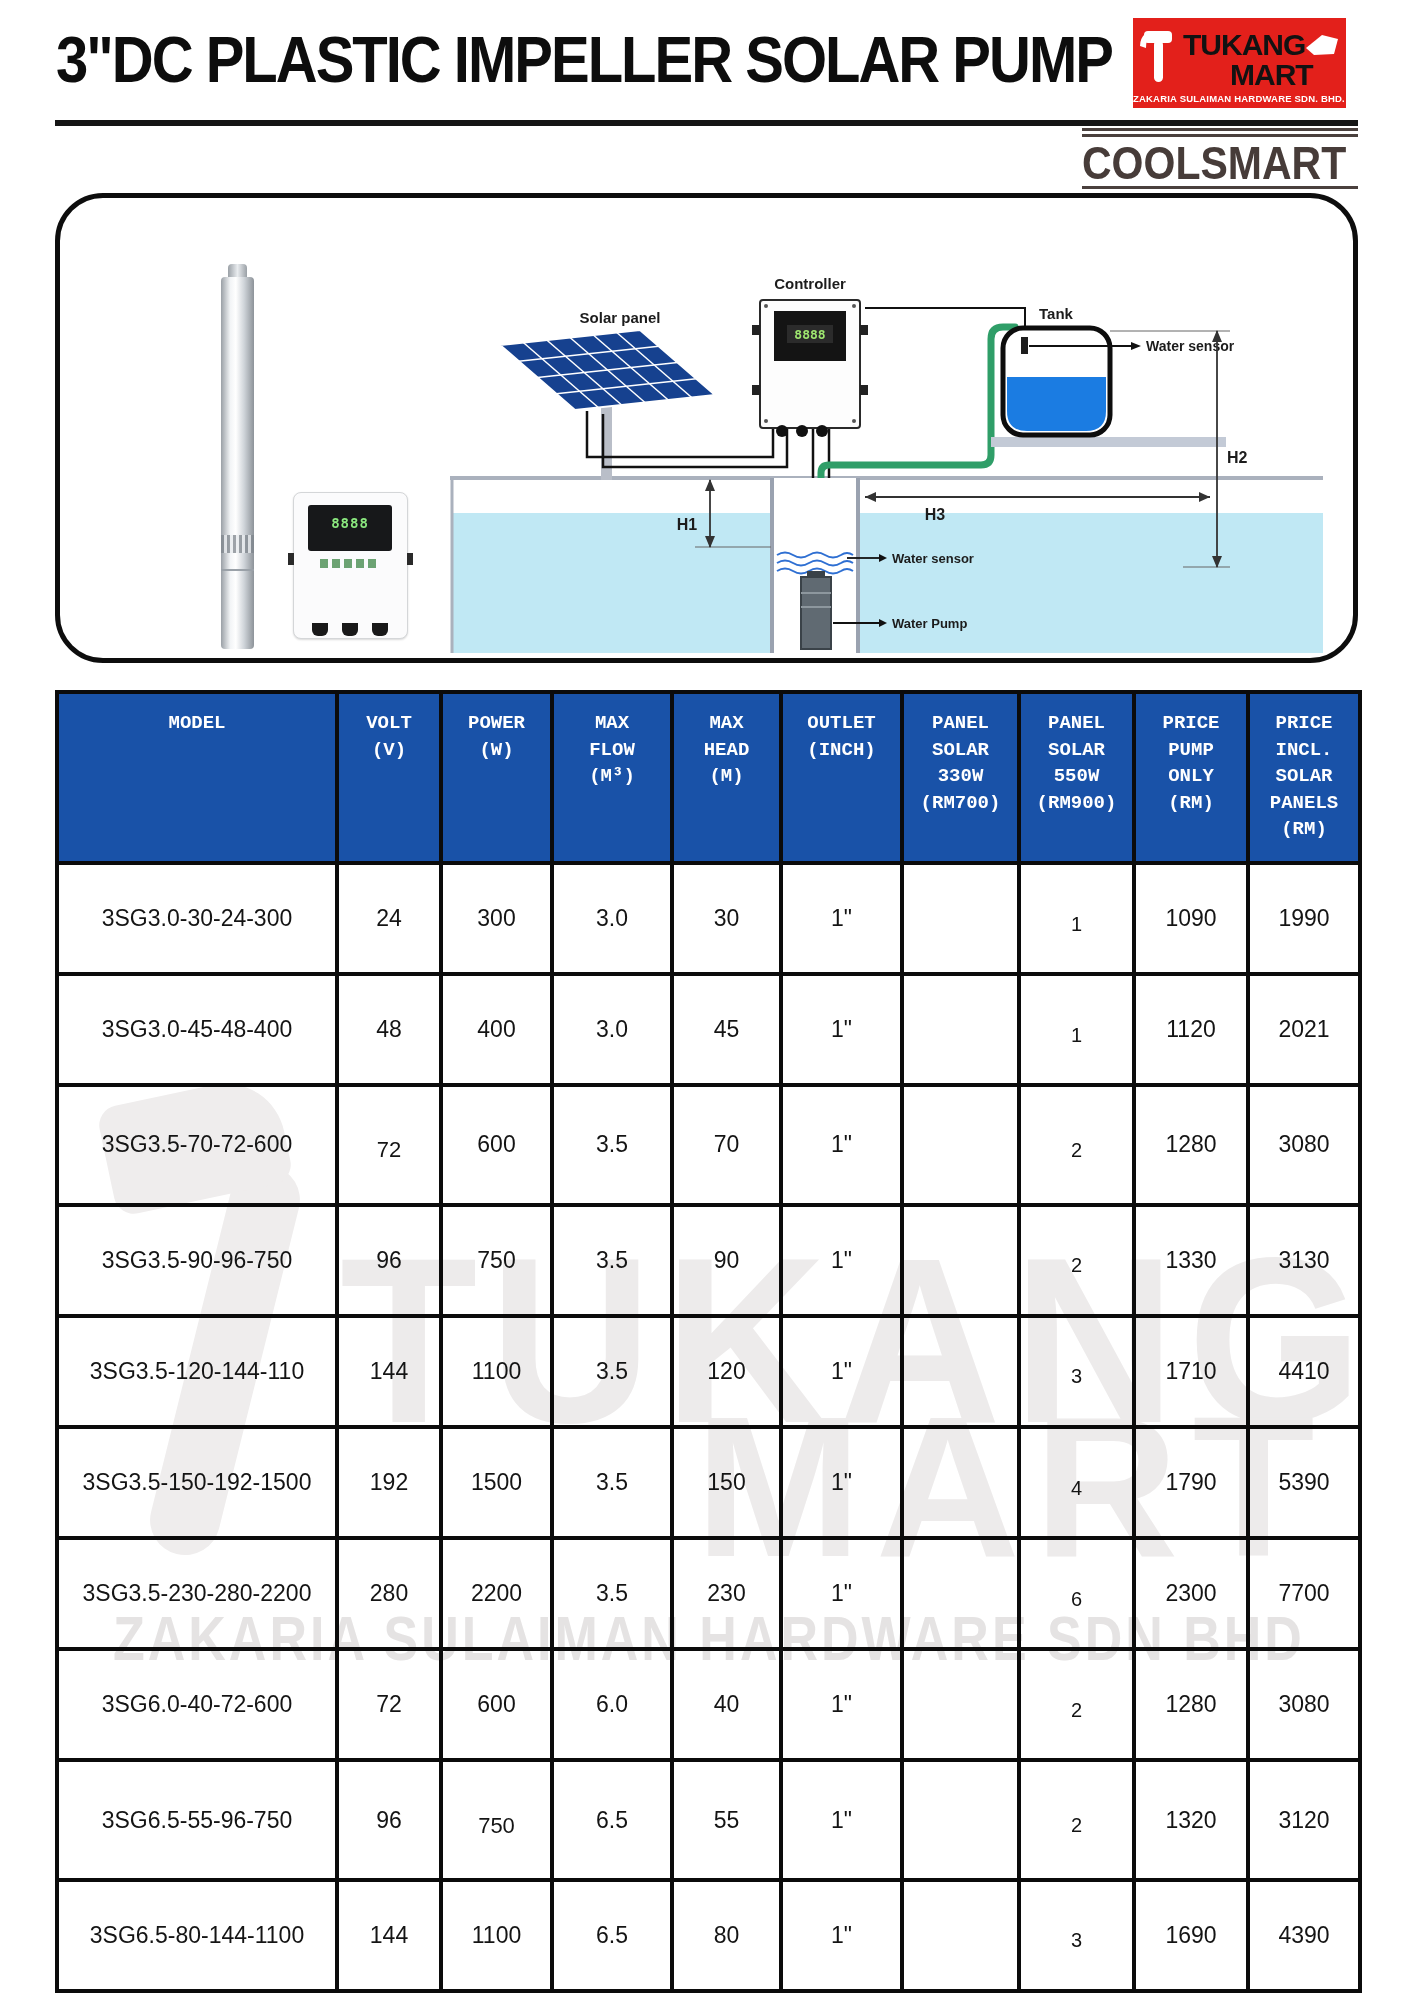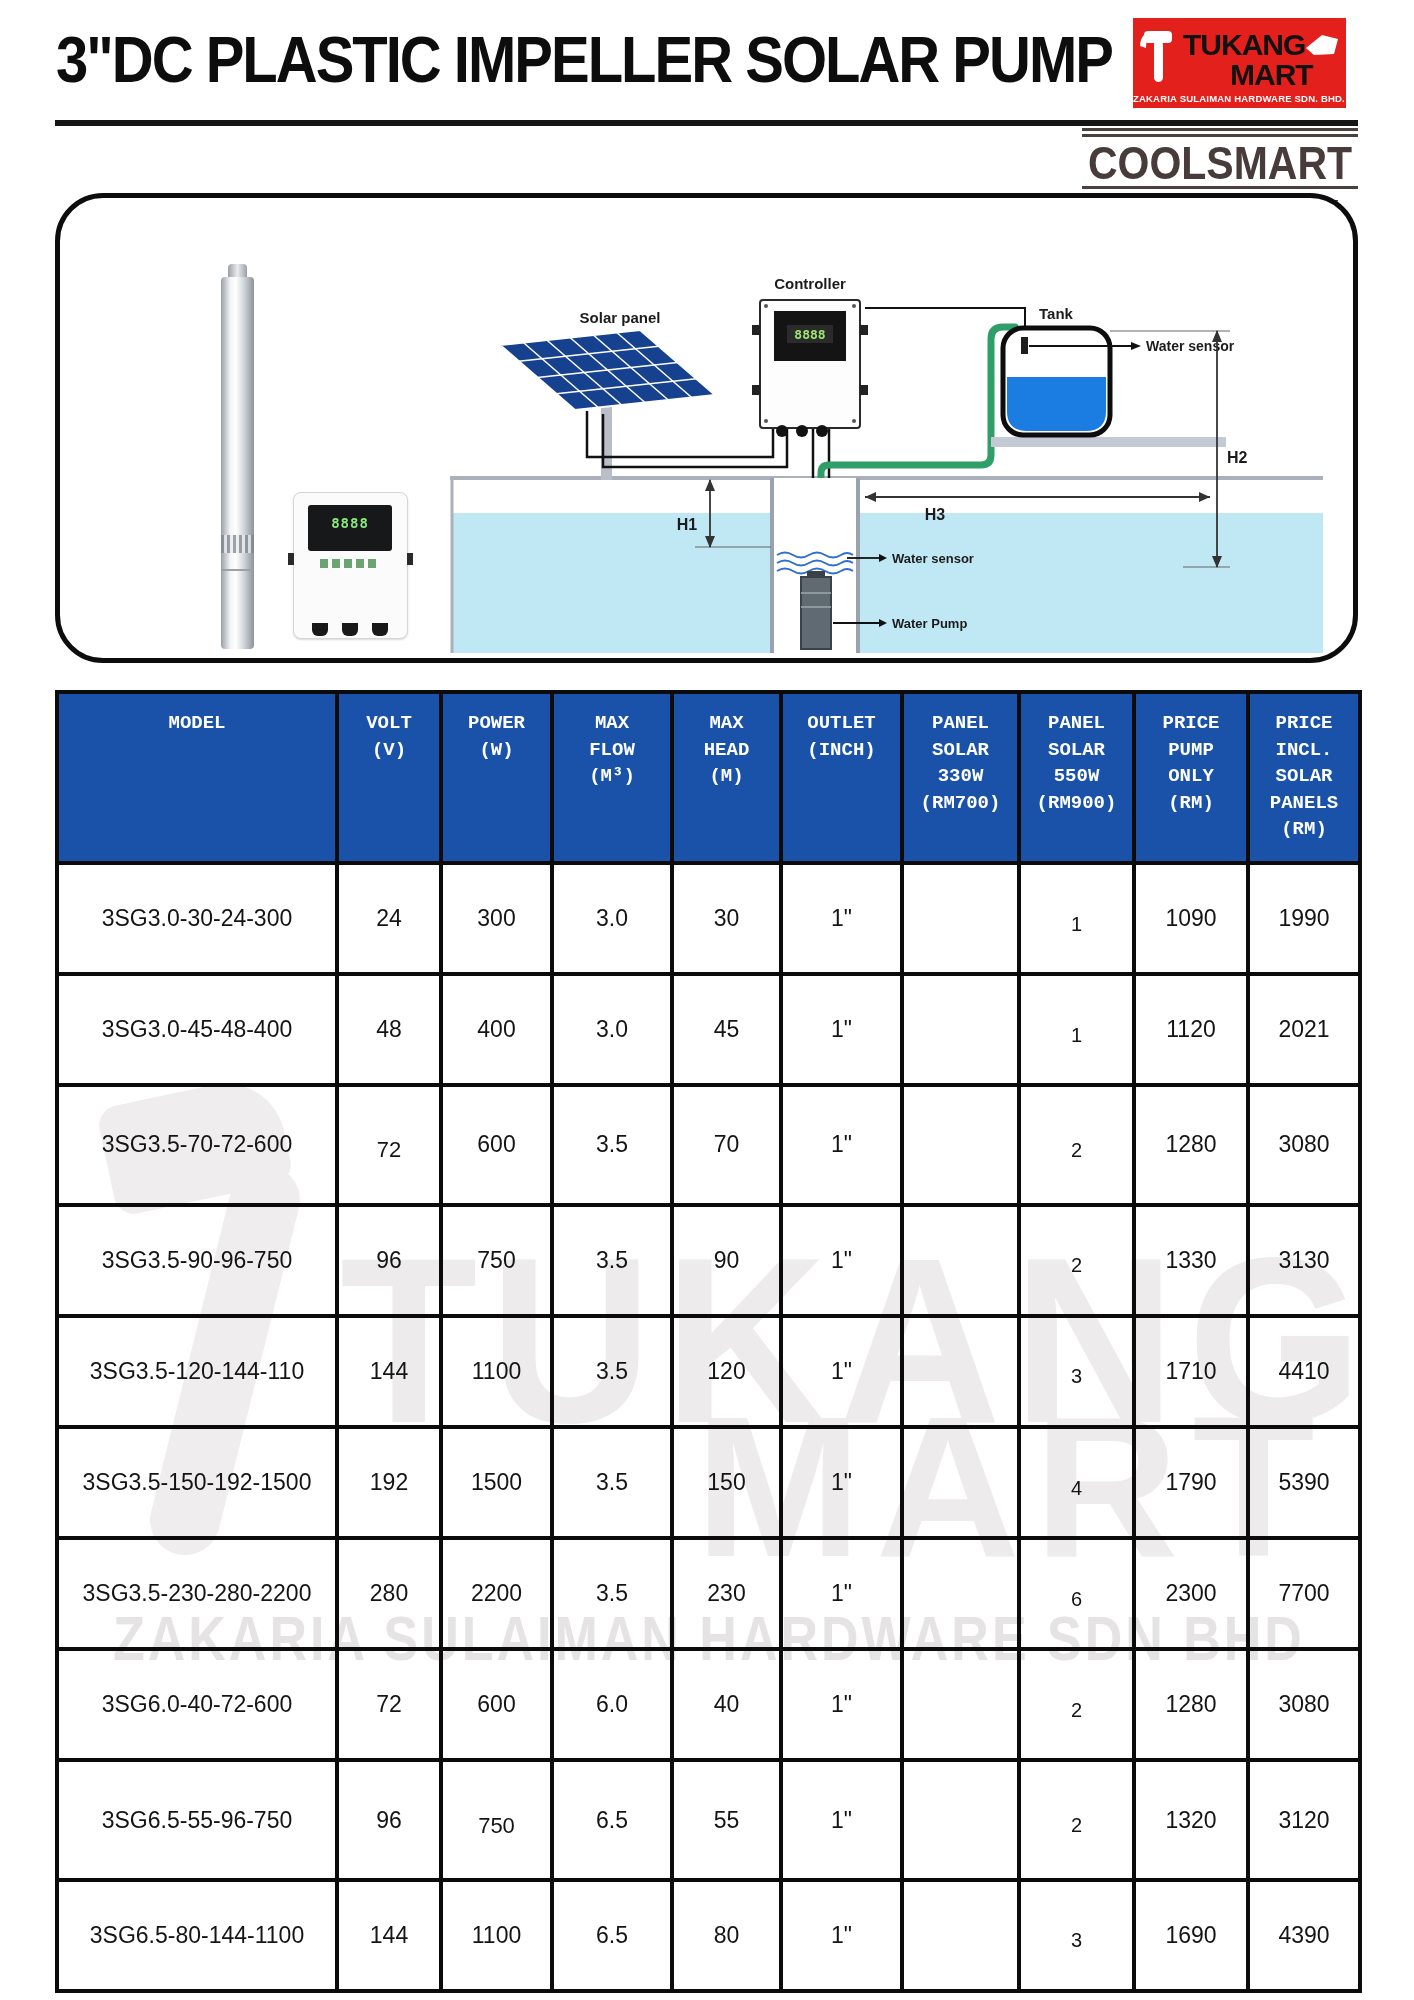--- a/index.html
+++ b/index.html
@@ -12,21 +12,21 @@
   .rule{position:absolute;left:55px;top:120px;width:1303px;height:6px;background:#151515;}
 
   .logo-box{position:absolute;left:1133px;top:18px;width:213px;height:90px;background:#e3201b;}
   .logo-hammer{position:absolute;left:5px;top:6px;width:46px;height:64px;}
   .logo-l1{position:absolute;left:50px;top:10px;font-size:30px;font-weight:bold;color:#121212;letter-spacing:-1px;}
   .logo-l2{position:absolute;left:97px;top:40px;font-size:30px;font-weight:bold;color:#121212;letter-spacing:-1px;}
   .logo-axe{position:absolute;right:4px;top:14px;width:38px;height:26px;}
   .logo-sub{position:absolute;left:0;bottom:4px;width:100%;text-align:left;font-size:9.5px;
             font-weight:bold;color:#ffffff;letter-spacing:.2px;}
 
-  .cs{position:absolute;left:1082px;top:128px;width:276px;text-align:center;}
+  .cs{position:absolute;left:1082px;top:128px;width:276px;text-align:left;}
   .cs-line{height:3px;background:#4a403d;margin-bottom:3px;}
   .cs-name{font-size:41px;font-weight:bold;color:#473c39;letter-spacing:0px;line-height:1.05;
            transform:scaleY(1.12);transform-origin:center top;margin-top:2px;}
   .cs-underline{height:3px;background:#4a403d;margin-top:3px;}
   .cs-tag{font-style:italic;font-size:21px;color:#453e3b;margin-top:6px;letter-spacing:.5px;}
 
   
   .imgbox{position:absolute;left:55px;top:193px;width:1303px;height:470px;border:5px solid #0d0d0d;
           border-radius:48px;background:#fff;box-sizing:border-box;}
   .pump{position:absolute;left:161px;top:79px;width:33px;height:372px;border-radius:4px;

